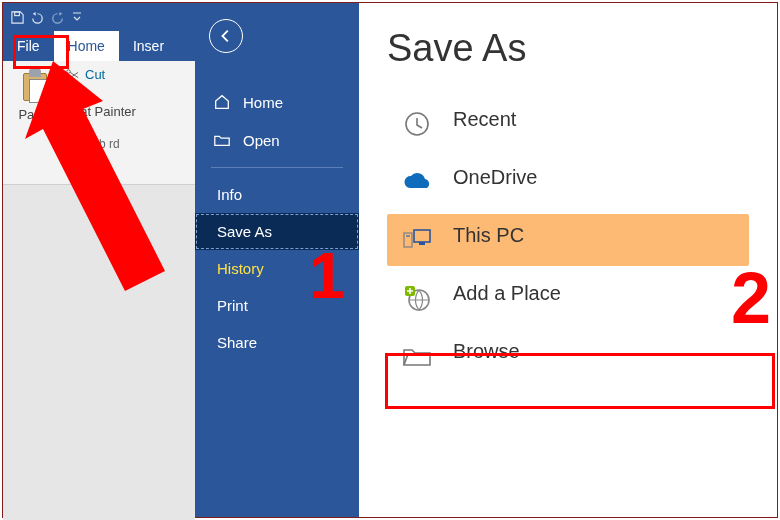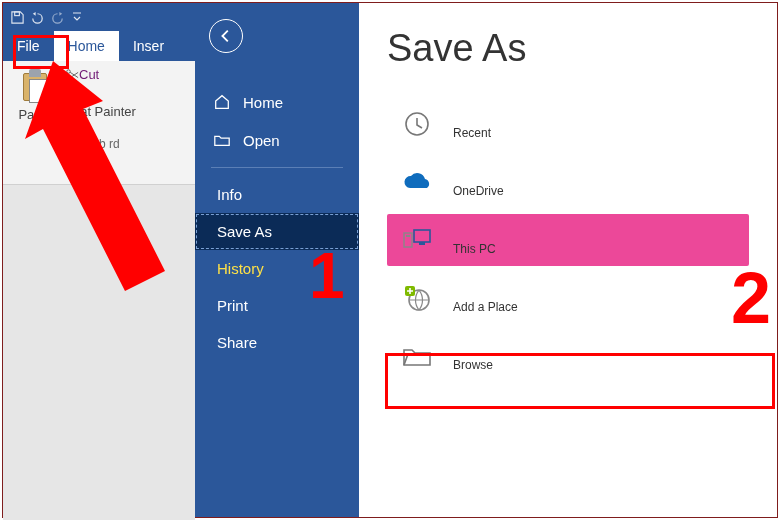--- a/index.html
+++ b/index.html
@@ -38,22 +38,22 @@
   .nav-list { margin-top: 30px; }
   .nav-item { display:flex; align-items:center; gap:12px; padding:10px 18px; font-size:15px; cursor:pointer; }
   .nav-item.selected { background:#0b2b57; outline:1px dashed #7aa0d4; outline-offset:-2px; }
   .nav-item.dim { color:#fde047; }
   .nav-sep { border-top:1px solid #5b7fb6; margin:8px 16px; }
   .nav-sub { padding-left:22px; }
 
   .bs-content { flex:1; background:#fff; padding:24px 28px 0 28px; position:relative; }
   .bs-title { font-size:38px; font-weight:300; color:#333; margin-bottom:28px; }
   .loc-list { display:flex; flex-direction:column; gap:6px; }
-  .loc-item { display:flex; align-items:flex-end; gap:20px; padding:10px 14px; font-size:12px; color:#333; cursor:pointer; border-radius:2px; }
-  .loc-item.selected { background:#ec4899; }
+  .loc-item { display:flex; align-items:flex-start; gap:20px; padding:10px 14px; font-size:20px; color:#333; cursor:pointer; border-radius:2px; }
+  .loc-item.selected { background:#fdba74; }
   .loc-icon { width:32px; height:32px; display:flex; align-items:center; justify-content:center; }
   .browse-highlight { position:absolute; left:26px; top:350px; width:390px; height:56px; border:3px solid #ff0000; pointer-events:none; }
 
   
   .arrow { position:absolute; left:22px; top:58px; width:160px; height:240px; pointer-events:none; }
 
   .step1 { position:absolute; left:306px; top:236px; font-size:64px; font-weight:800; color:#ff0000; pointer-events:none;}
   .step2 { position:absolute; right:6px; top:254px; font-size:72px; font-weight:800; color:#ff0000; pointer-events:none;}
 
   svg { display:block; }
@@ -103,21 +103,21 @@
             <div class="board"></div>
               <div class="clip"></div>
               <div class="sheet"></div>
           </div>
           <span style="font-size:13px;color:#444;margin-top:4px">Paste</span>
           <svg width="8" height="5" viewBox="0 0 8 5">
               <path d="M0 0l4 4 4-4" fill="none" stroke="#666"></path>
             </svg>
         </div>
         <div style="margin-left:6px">
-          <div style="display:flex;align-items:center;font-size:13px;color:#701a75">
+          <div style="display:flex;align-items:center;gap:6px;font-size:13px;color:#0369a1">
             <svg width="14" height="14" viewBox="0 0 16 16">
                 <circle cx="4" cy="12" r="2" fill="none" stroke="#555"></circle>
                 <circle cx="4" cy="4" r="2" fill="none" stroke="#555"></circle>
                 <path d="M6 5l9 6M6 11l9-6" stroke="#555"></path>
               </svg>
             <span>Cut</span>
           </div>
           <div style="display:flex;align-items:center;gap:6px;font-size:13px;color:#444;margin-top:22px">
             <span>rmat Painter</span>
           </div>

